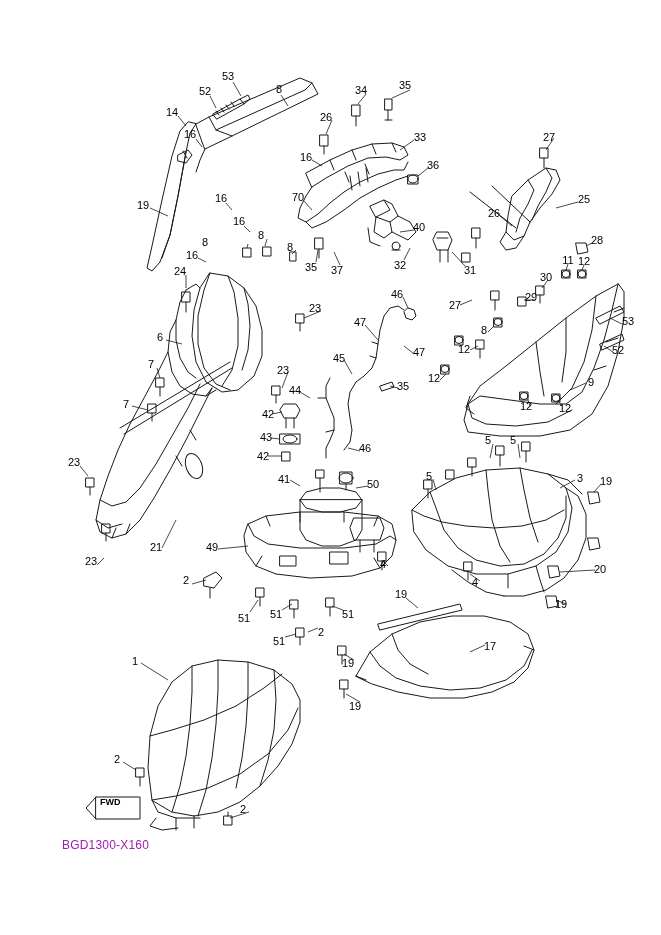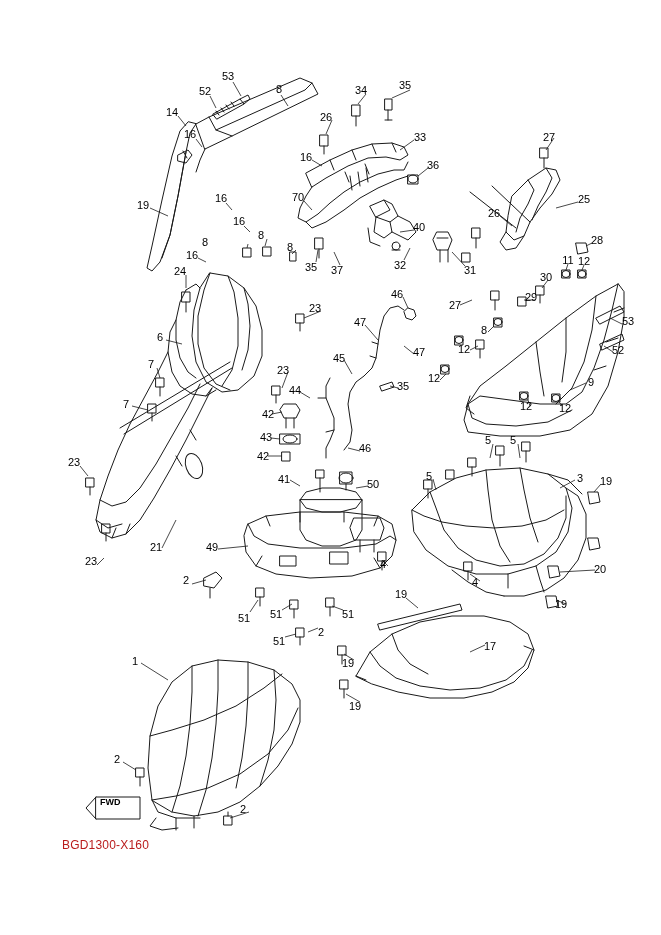--- a/index.html
+++ b/index.html
@@ -29,21 +29,21 @@
     white-space: nowrap;
     transform: translate(-50%, -50%);
   }
   #part-code {
     position: absolute;
     left: 62px;
     top: 838px;
     font-family: "Liberation Sans", sans-serif;
     font-size: 12px;
     letter-spacing: 0.2px;
-    color: #b91c1c;
+    color: #a21caf;
   }
   #fwd-label {
     position: absolute;
     left: 100px;
     top: 797px;
     font-family: "Liberation Sans", sans-serif;
     font-size: 9px;
     font-weight: bold;
     color: #000000;
   }

